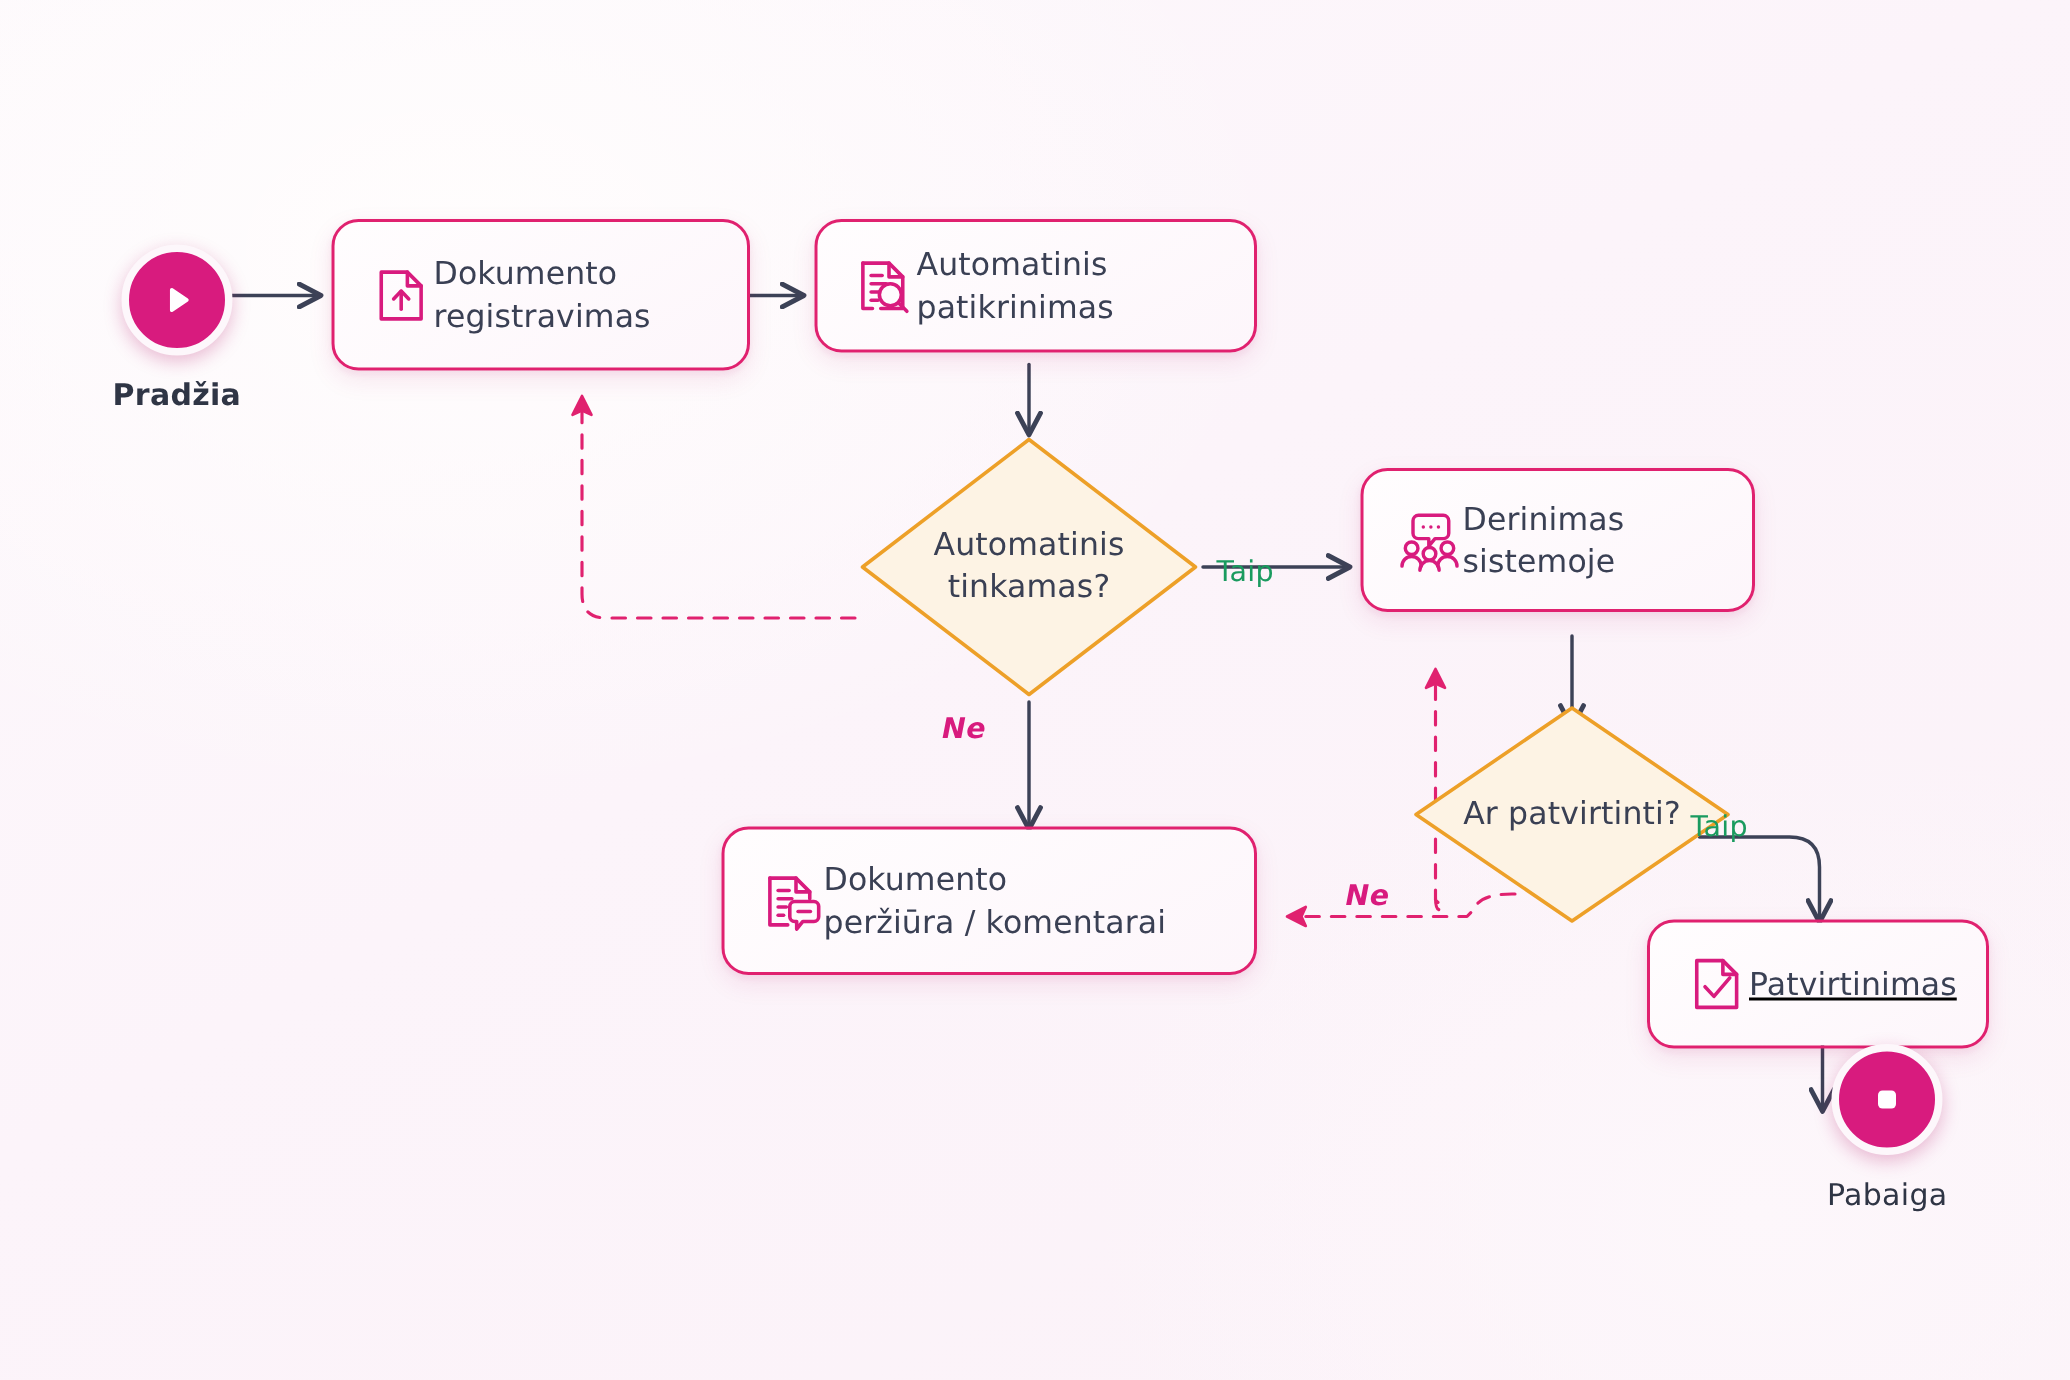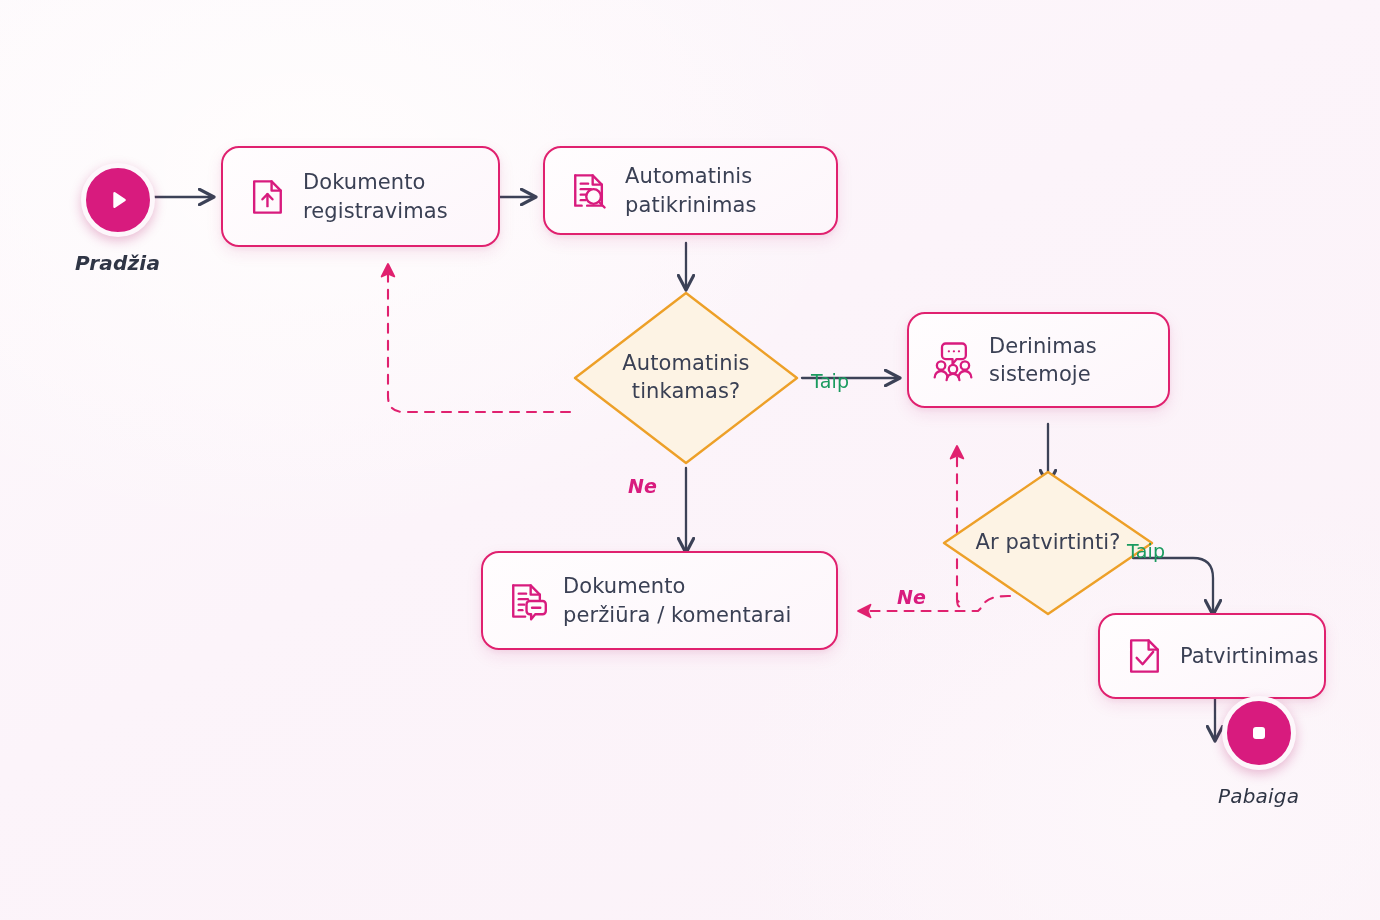--- a/index.html
+++ b/index.html
@@ -33,21 +33,20 @@
 
   
   .node {
     position: absolute;
     box-sizing: border-box;
   }
 
   .process {
     display: flex;
     align-items: center;
-    gap: 14px;
     padding: 0 22px;
     border: 2.2px solid #e0216f;
     border-radius: 18px;
     background: linear-gradient(150deg, #fffdfe 0%, #fdf6fb 100%);
     box-shadow: 0 6px 16px rgba(190, 30, 110, 0.10),
                 0 2px 5px rgba(190, 30, 110, 0.07);
   }
   .process .label {
     color: #3a4054;
     font-size: 21px;
@@ -80,21 +79,20 @@
     line-height: 1.32;
     text-align: center;
     white-space: pre-line;
     letter-spacing: 0.1px;
   }
 
   .terminator {
     display: flex;
     flex-direction: column;
     align-items: center;
-    font-style: italic;
   }
   .term-circle {
     width: 64px;
     height: 64px;
     border-radius: 50%;
     background: #d81b7e;
     border: 5px solid #fdf7fb;
     box-shadow: 0 4px 12px rgba(180, 20, 105, 0.28);
     display: flex;
     align-items: center;
@@ -248,21 +246,21 @@
         <path d="M15,28 L21,28"></path>
         <path d="M15,34 L19,34"></path>
         <path d="M27,24 L41,24 A3.5,3.5 0 0 1 44.5,27.5 L44.5,35 A3.5,3.5 0 0 1 41,38.5 L33,38.5 L28.5,44 L28.5,38.5 L27,38.5 A3.5,3.5 0 0 1 23.5,35 L23.5,27.5 A3.5,3.5 0 0 1 27,24 Z"></path>
         <path d="M29.5,31.3 L38.5,31.3"></path>
       </g>
     </svg>
     <div class="label">Dokumento
 peržiūra / komentarai</div>
   </div>
 
-  <div class="node process" style="left:1098px; top:613px; width:228px; height:86px;">
+  <div class="node process" style="left:1098px; top:613px; width:228px; height:86px;text-decoration:underline;">
     <svg class="icon" viewBox="0 0 48 48">
       <g fill="none" stroke="#d81b7e" stroke-width="2.6" stroke-linecap="round" stroke-linejoin="round">
         <path d="M10,7 L29,7 L39,17 L39,41 L10,41 Z"></path>
         <path d="M29,7 L29,17 L39,17"></path>
         <path d="M16,26 L22.5,33 L34,19.5"></path>
       </g>
     </svg>
     <div class="label">Patvirtinimas</div>
   </div>
 

